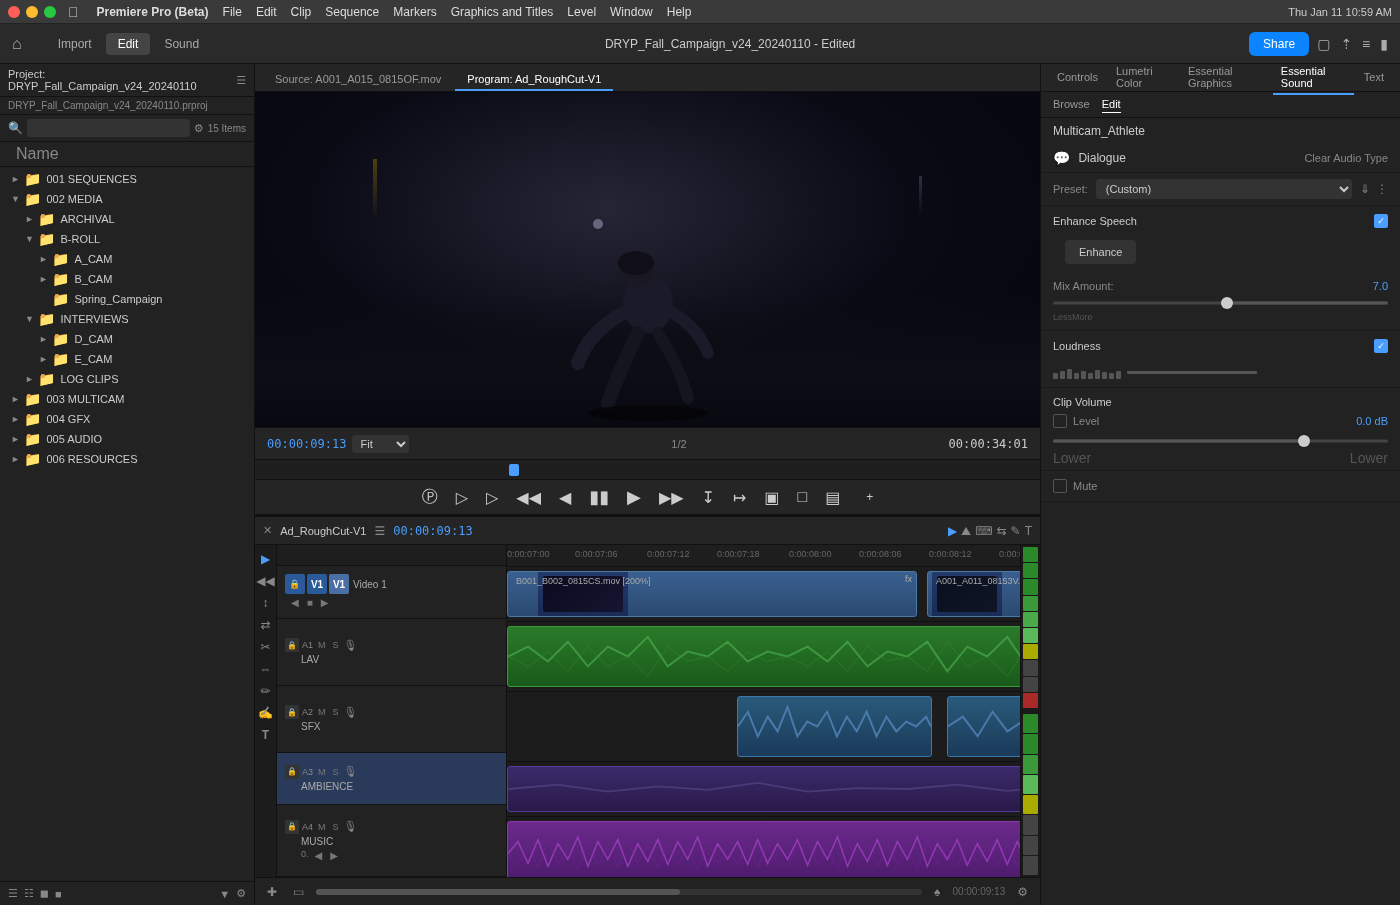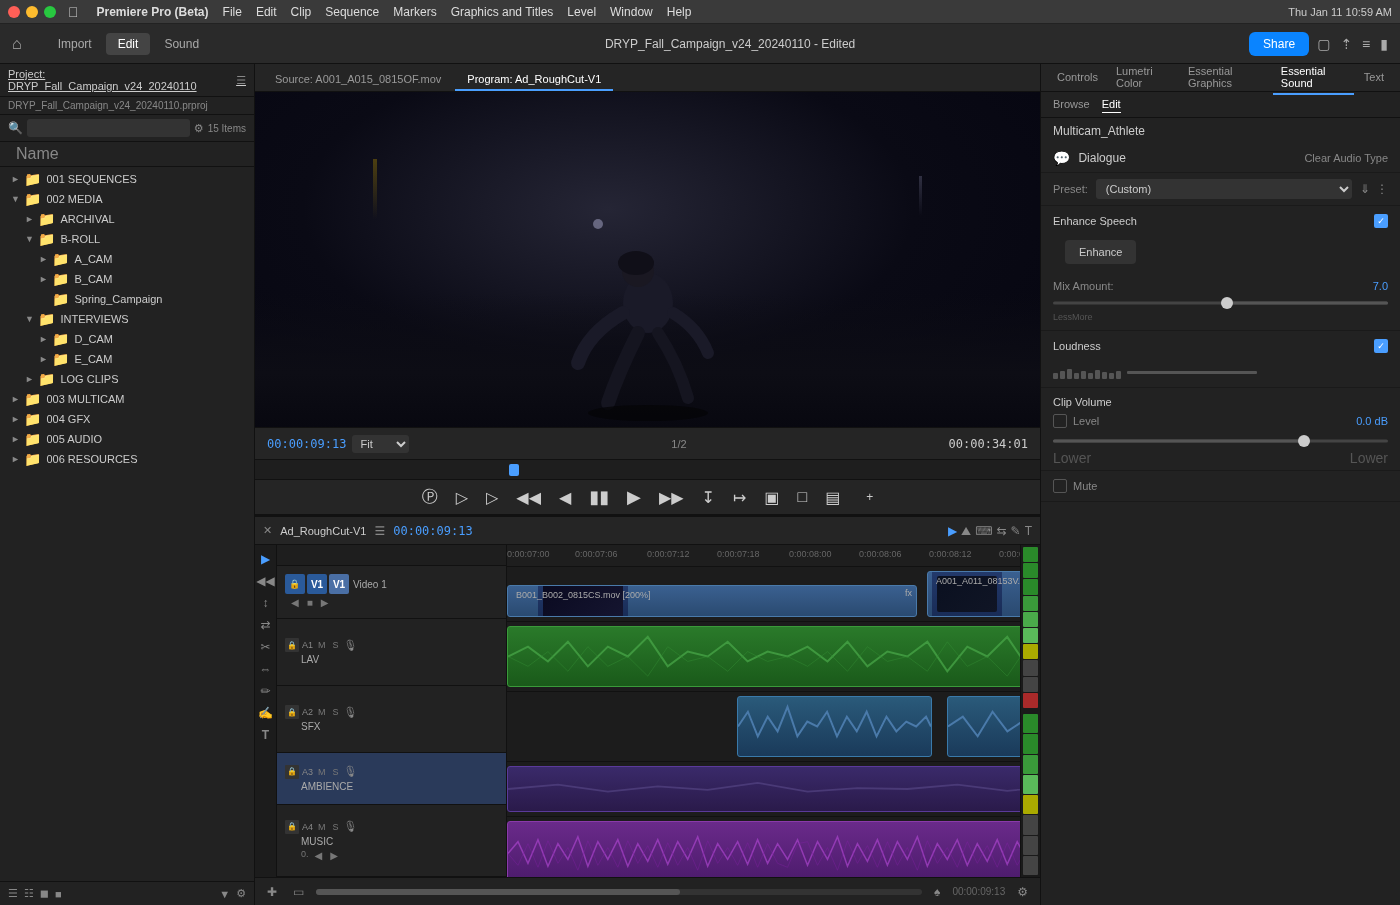--- a/index.html
+++ b/index.html
@@ -86,21 +86,20 @@
       border-right: 1px solid #111;
       display: flex;
       flex-direction: column;
     }
     .panel-header {
       display: flex;
       align-items: center;
       padding: 4px 8px;
       border-bottom: 1px solid #111;
       gap: 4px;
-      text-decoration: underline;
     }
     .project-path {
       font-size: 10px;
       color: #888;
       padding: 3px 8px;
       border-bottom: 1px solid #111;
     }
     .search-bar {
       display: flex;
       align-items: center;
@@ -850,21 +849,21 @@
             <span class="tc-mark" style="left:210px">0:00:07:18</span>
             <span class="tc-mark" style="left:282px">0:00:08:00</span>
             <span class="tc-mark" style="left:352px">0:00:08:06</span>
             <span class="tc-mark" style="left:422px">0:00:08:12</span>
             <span class="tc-mark" style="left:492px">0:00:08:18</span>
 
           </div>
 
           <div class="timeline-track" style="height:55px;position:relative">
 
-            <div class="tc-clip tc-clip-v" style="left:0;width:410px;top:18px;bottom:4px">
+            <div class="tc-clip tc-clip-v" style="left:0;width:410px;top:4px;bottom:4px">
               <div class="tc-clip-thumb" style="left:30px;width:90px;background:rgba(0,0,50,0.4);display:flex;align-items:center;justify-content:center">
                 <div style="width:80px;height:36px;background:linear-gradient(135deg,#0a0a20 0%,#151530 100%);border-radius:2px"></div>
               </div>
               <span class="tc-clip-label">B001_B002_0815CS.mov [200%]</span>
               <div style="position:absolute;top:2px;right:4px;font-size:9px;color:#aaa">fx</div>
             </div>
 
             <div class="tc-clip tc-clip-v" style="left:420px;width:310px;top:4px;bottom:4px">
               <div class="tc-clip-thumb" style="left:4px;width:70px;background:rgba(0,0,50,0.4);display:flex;align-items:center;justify-content:center">
                 <div style="width:60px;height:36px;background:linear-gradient(135deg,#0a1020 0%,#101525 100%);border-radius:2px"></div>

